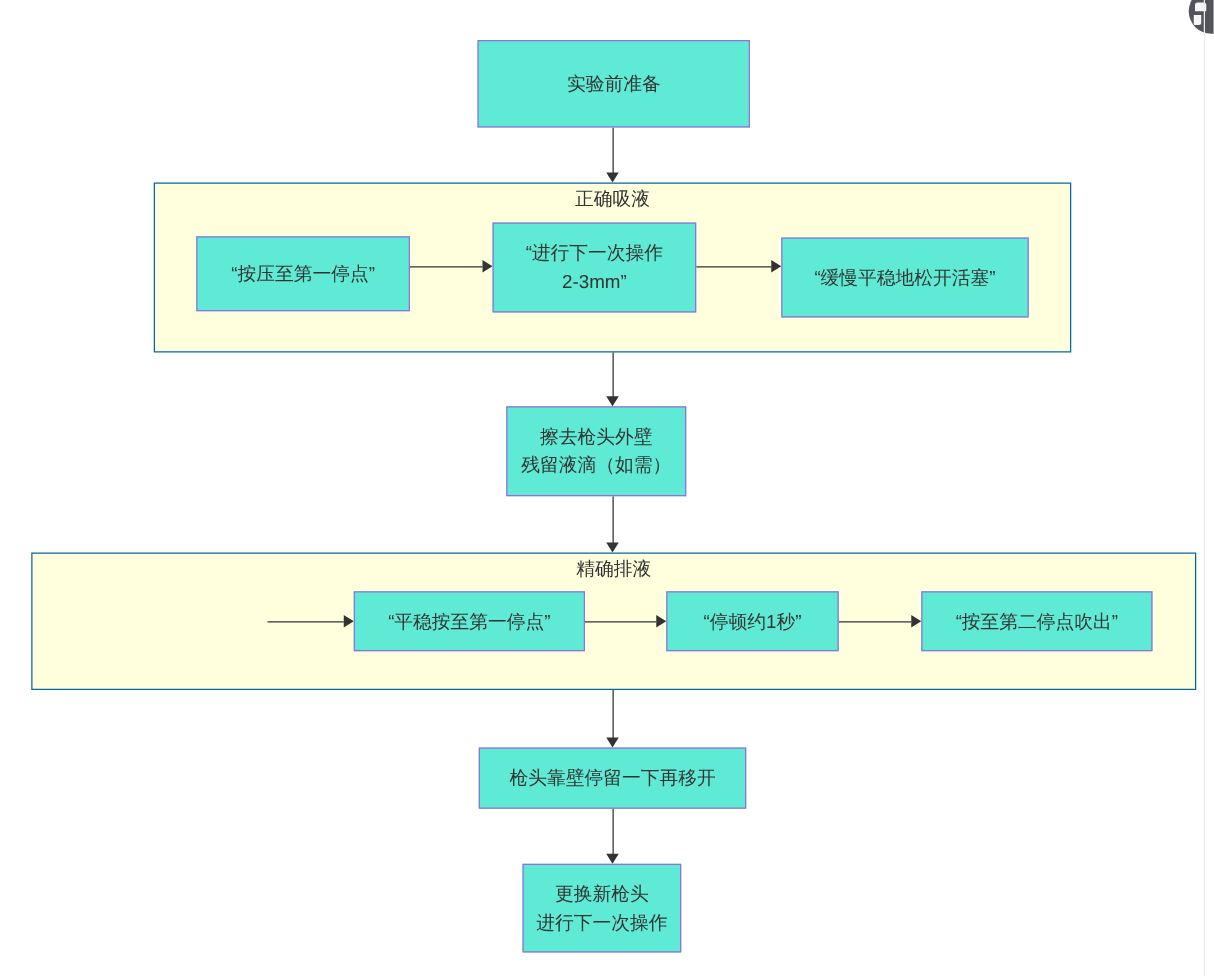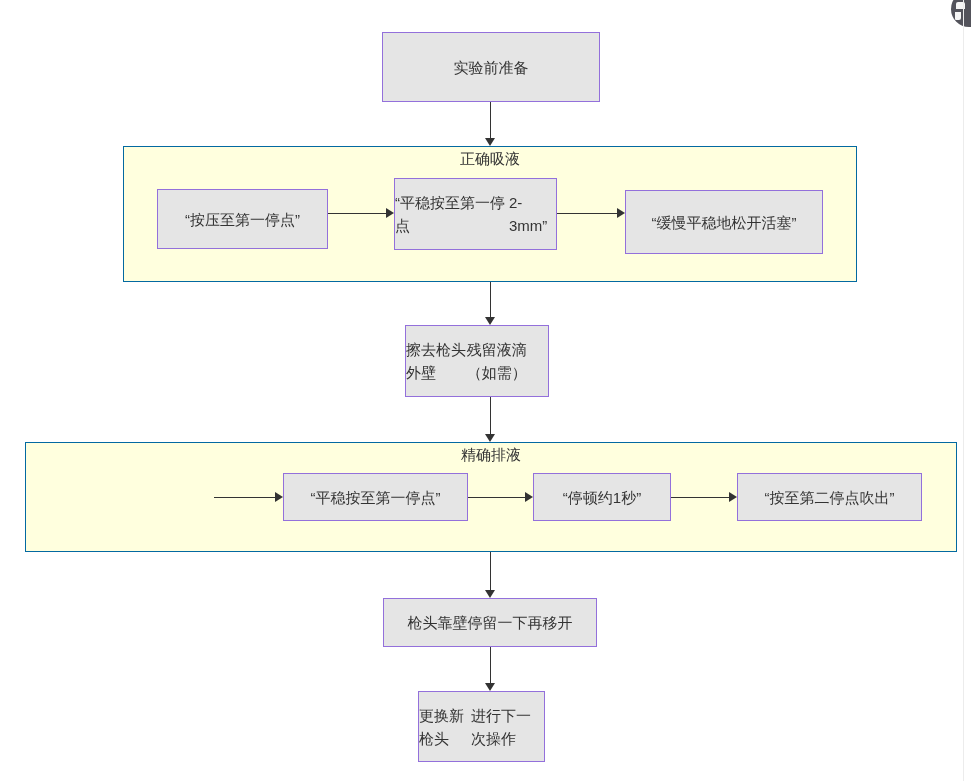--- a/index.html
+++ b/index.html
@@ -23,24 +23,25 @@
     top: 3px;
     left: 50%;
     transform: translateX(-50%);
     font-size: 15px;
     font-weight: 500;
     color: #333333;
     white-space: nowrap;
   }
   .node {
     position: absolute;
-    background: #e5e5e5;
+    background: #5eead4;
     border: 1px solid #9370DB;
     box-sizing: border-box;
     display: flex;
+    flex-direction: column;
     align-items: center;
     justify-content: center;
     text-align: left;
     font-size: 15px;
     line-height: 23px;
     color: #333333;
   }
   .vline {
     position: absolute;
     width: 1px;
@@ -142,21 +143,21 @@
 
   <div class="node" style="left:382px; top:32px; width:218px; height:70px">
     <span>实验前准备</span>
   </div>
 
   <div class="node" style="left:157px; top:189px; width:171px; height:60px">
     <span>“按压至第一停点”</span>
   </div>
 
   <div class="node" style="left:394px; top:178px; width:163px; height:72px">
-    <span>“平稳按至第一停点</span>
+    <span>“进行下一次操作</span>
     <span>2-3mm”</span>
   </div>
 
   <div class="node" style="left:625px; top:190px; width:198px; height:64px">
     <span>“缓慢平稳地松开活塞”</span>
   </div>
 
   <div class="node" style="left:405px; top:325px; width:144px; height:72px">
     <span>擦去枪头外壁</span>
     <span>残留液滴（如需）</span>

